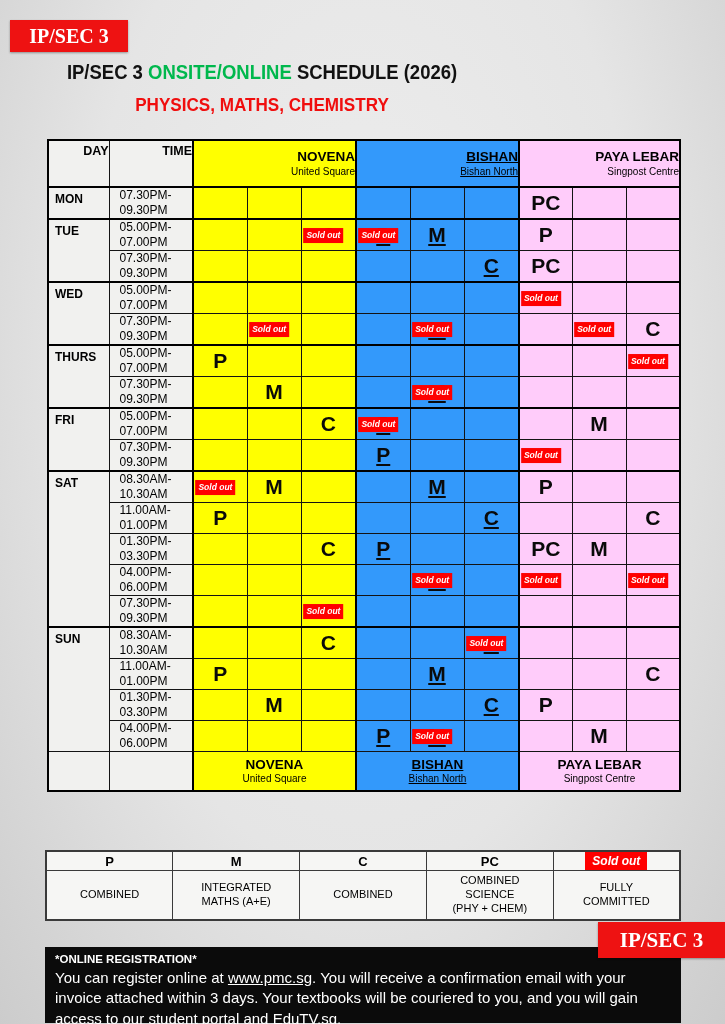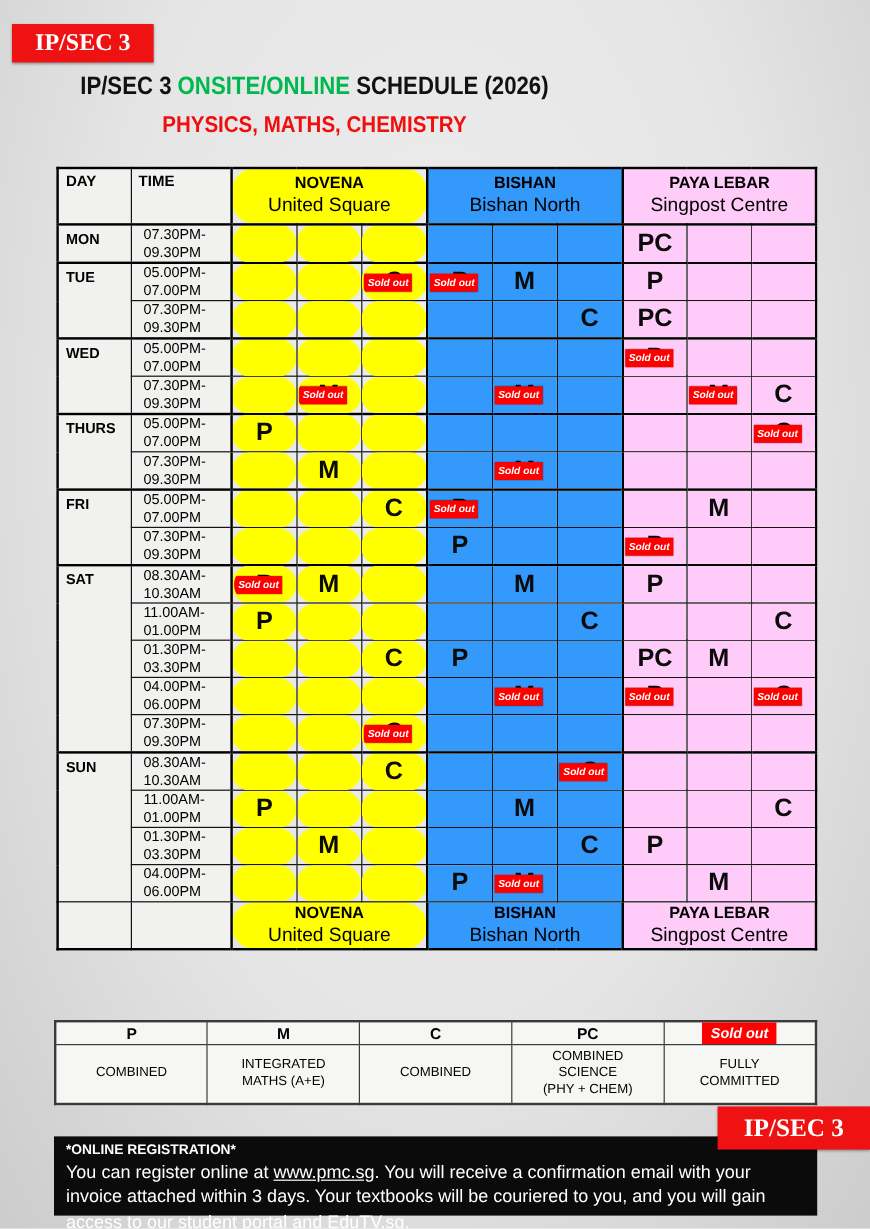--- a/index.html
+++ b/index.html
@@ -19,29 +19,29 @@
   .title{position:absolute;left:262px;top:60px;transform:translateX(-50%) scaleX(.88);
          white-space:nowrap;font-weight:bold;font-size:21px;color:#111;}
   .title .green{color:#00b84d;}
   .subtitle{position:absolute;left:262px;top:94px;transform:translateX(-50%) scaleX(.9);
             white-space:nowrap;font-weight:bold;font-size:19px;color:#f00e0e;}
 
   
   table.schedule{position:absolute;left:47px;top:139px;border-collapse:collapse;
                  table-layout:fixed;border:2px solid #000;}
   .schedule th,.schedule td{border:1px solid #141414;padding:0;overflow:hidden;}
-  .schedule thead th{height:42px;border-bottom:2px solid #000;}
+  .schedule thead th{height:42px;border-bottom:2px solid #000;text-align:right;}
   .label-cell{background:#f1f1ef;}
   th.corner{background:#f1f1ef;vertical-align:top;text-align:left;
             padding:3px 0 0 6px;font-size:12.5px;font-weight:bold;}
-  .novena{background:#ffff00;border-radius:20px;}
-  .bishan{background:#3399fb;}
+  .novena{background:#ffff00;}
+  .bishan{background:#3399fb;text-decoration:underline;}
   .paya{background:#ffccfa;margin-top:44px;}
   .loc-name{font-size:13.5px;font-weight:bold;line-height:1.25;}
-  .loc-sub{font-size:16px;font-weight:normal;line-height:1.2;}
+  .loc-sub{font-size:10px;font-weight:normal;line-height:1.2;}
   .loc-start{border-left-width:2px !important;border-left-color:#000 !important;}
   tr.data-row{height:22px;}
   tr.group-start td{border-top:2px solid #000;}
   td.day-cell{background:#f1f1ef;vertical-align:top;text-align:left;
               padding:4px 0 0 6px;font-size:12px;font-weight:bold;}
   td.time-cell{background:#f1f1ef;text-align:left;padding-left:10px;
                font-size:12px;line-height:1.25;}
   td.slot{position:relative;text-align:center;vertical-align:middle;
           font-weight:bold;font-size:21px;color:#0a0a0a;}
   td.slot .letter{position:relative;z-index:1;}
@@ -54,21 +54,21 @@
   
   table.legend{position:absolute;left:45px;top:850px;width:636px;border-collapse:collapse;
                border:2px solid #3a3a3a;background:#f6f6f4;table-layout:fixed;}
   .legend td{border:1px solid #3a3a3a;text-align:center;vertical-align:middle;}
   .legend tr.codes td{height:18px;font-weight:bold;font-size:13px;padding:0;}
   .legend tr.labels td{height:46px;font-size:11px;line-height:1.25;white-space:pre-line;}
   .legend-sticker{display:inline-block;background:#ff0000;color:#fff;font-style:italic;
                   font-weight:bold;font-size:12px;line-height:1;padding:3px 7px;}
 
   
-  .black-box{position:absolute;left:45px;top:947px;width:636px;height:66px;
+  .black-box{position:absolute;left:45px;top:947px;width:636px;height:76px;
              background:#0b0b0b;color:#fff;box-sizing:border-box;padding:6px 10px;z-index:1;}
   .reg-title{font-weight:bold;font-size:11.5px;margin-bottom:3px;}
   .reg-body{font-size:15px;line-height:1.35;}
   .reg-body .link{text-decoration:underline;cursor:pointer;}
 </style>
 </head>
 <body>
 
 <div class="page">
 

